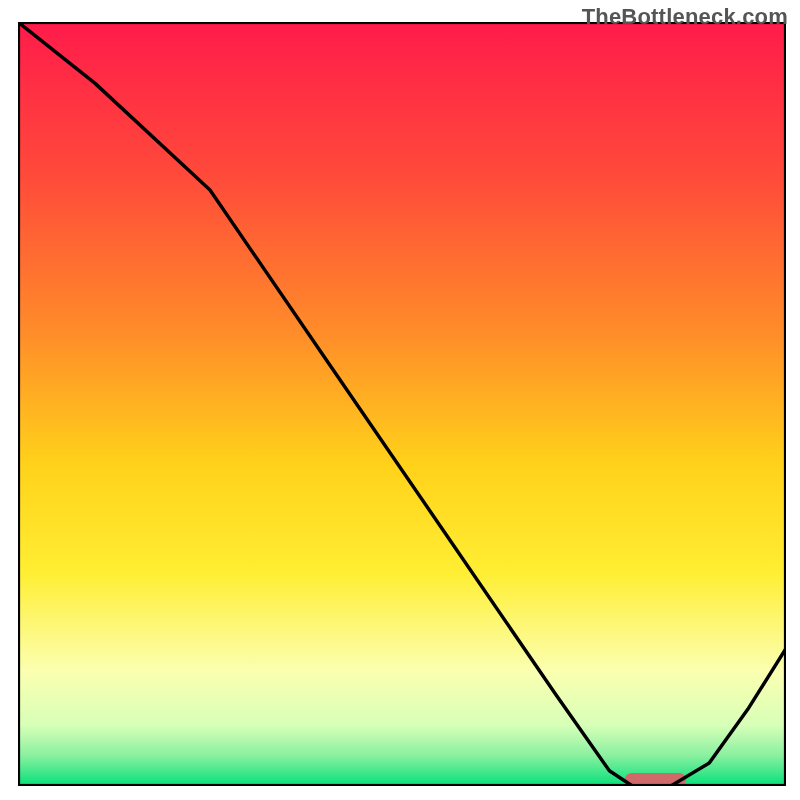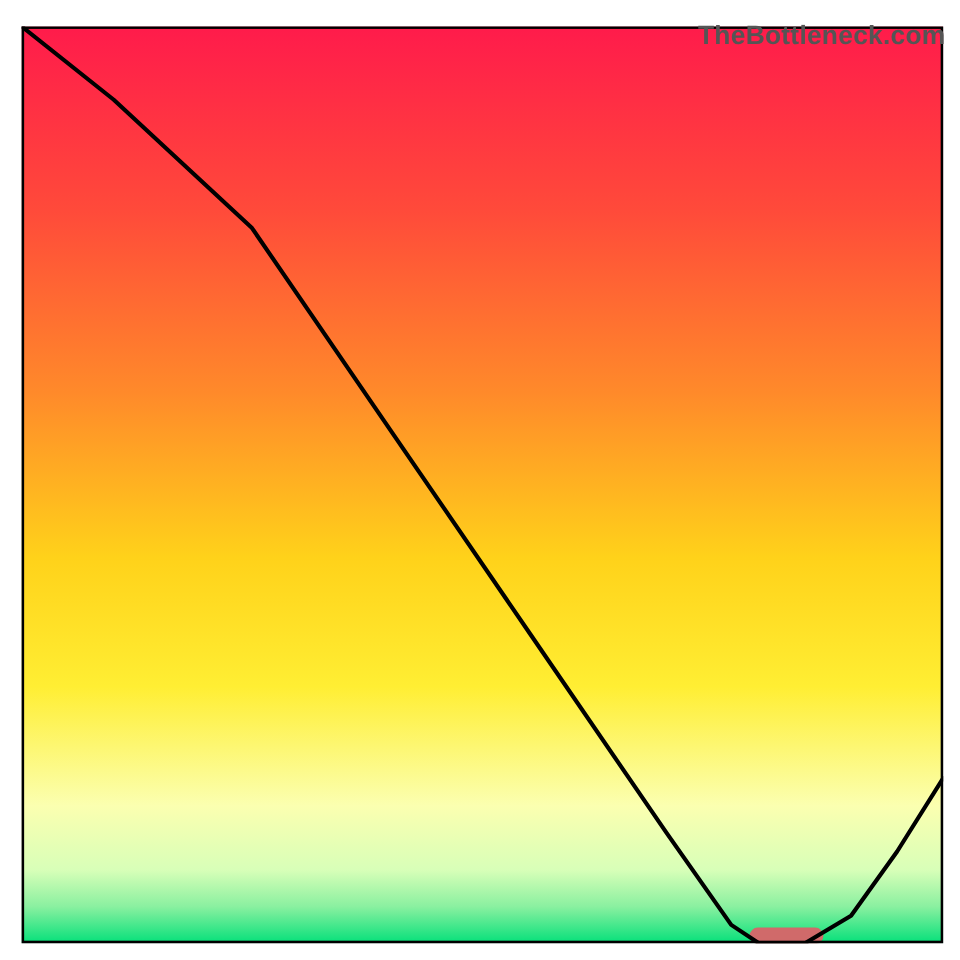--- a/index.html
+++ b/index.html
@@ -18,21 +18,20 @@
   }
   .watermark {
     position: absolute;
     top: 4px;
     right: 12px;
     font-size: 22px;
     font-weight: 600;
     color: #555;
     letter-spacing: 0.2px;
     z-index: 3;
-    margin-top: 13px;
   }
   .plot-wrap {
     position: absolute;
     left: 18px;
     top: 22px;
     width: 768px;
     height: 764px;
   }
   svg {
     display: block;

